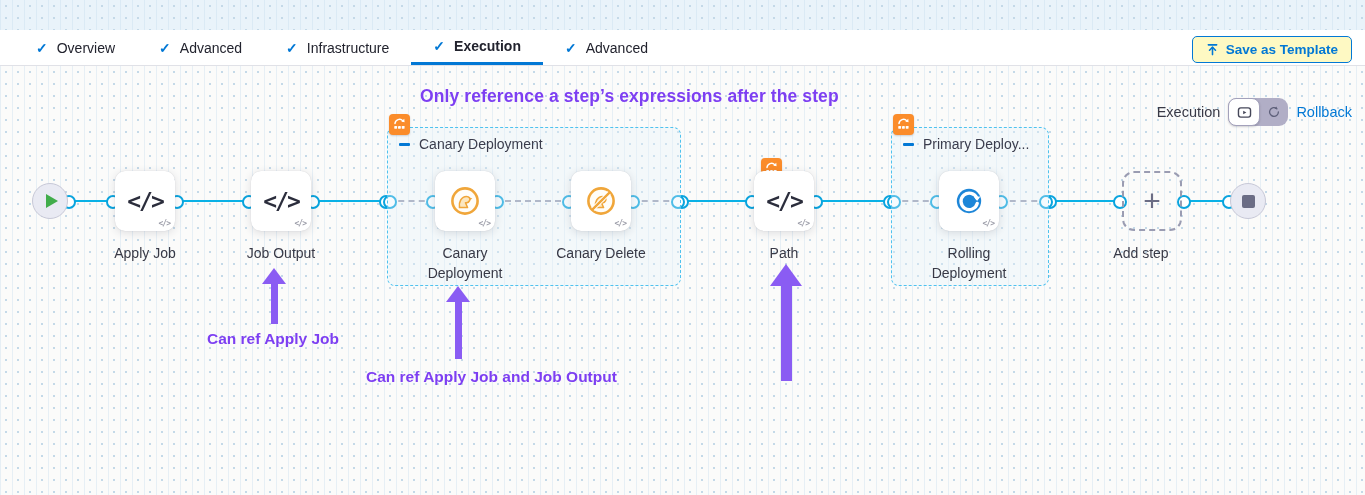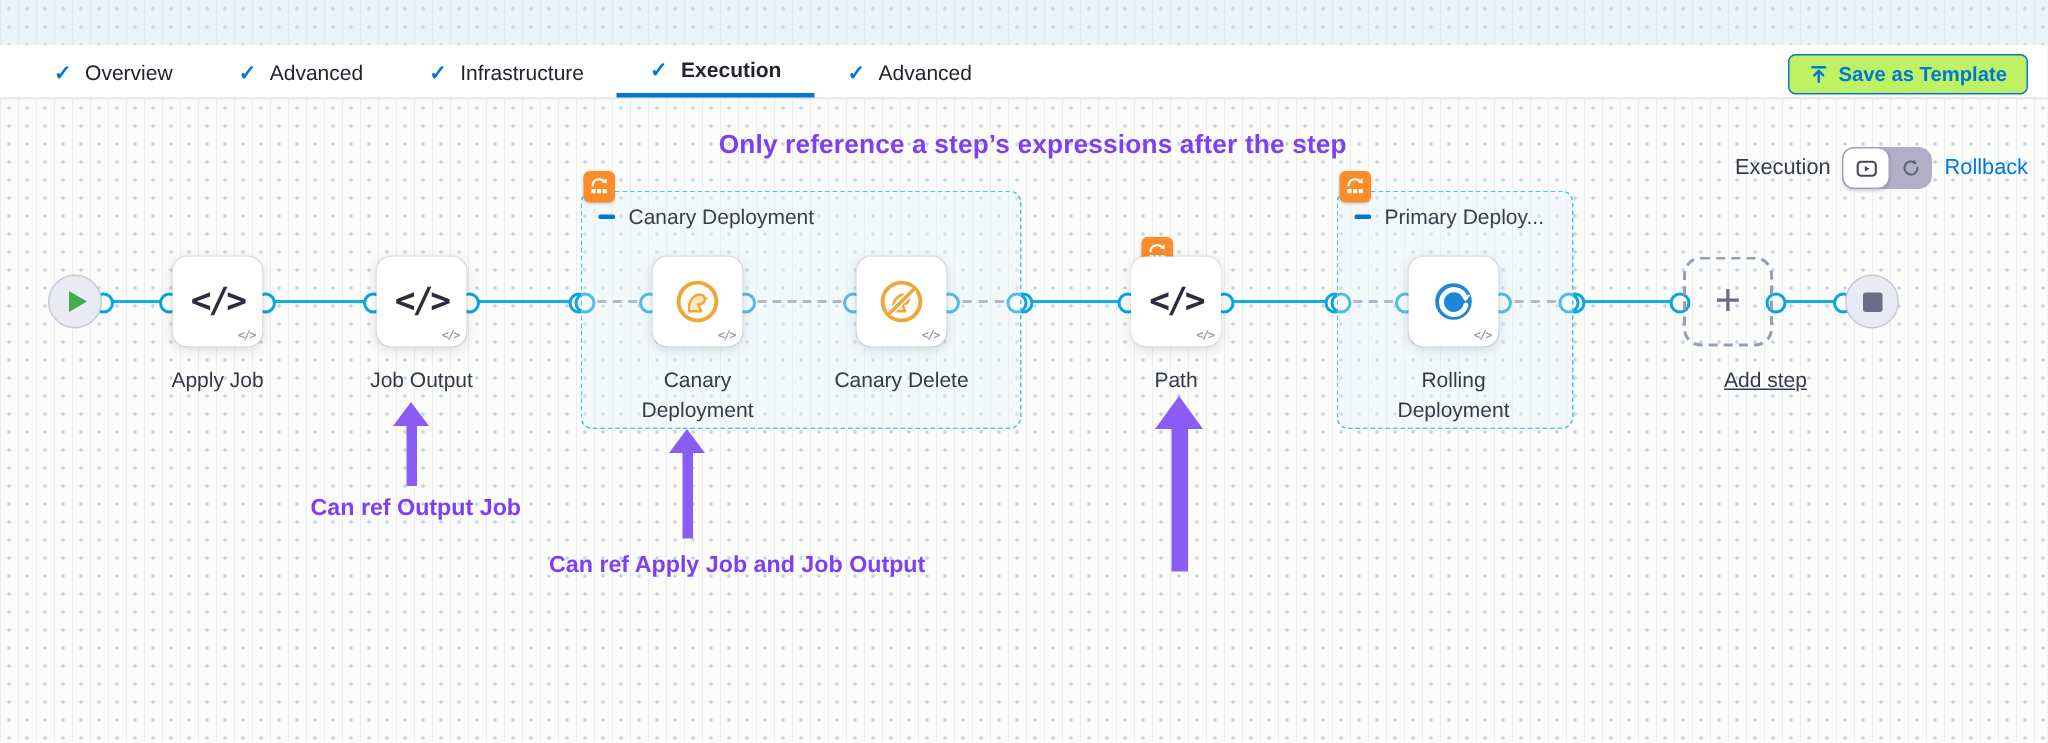--- a/index.html
+++ b/index.html
@@ -17,27 +17,27 @@
   .topstrip { position:absolute; left:0; top:0; width:100%; height:30px; background-color:#e9f3fa; }
 
   
   .tabbar { position:absolute; left:0; top:30px; width:100%; height:36px; background:#fff;
             border-bottom:1px solid #e0e1e7; display:flex; align-items:stretch; padding-left:14px; }
   .tab { display:flex; align-items:center; gap:9px; padding:0 22px; font-size:14px; color:#22232e;
          font-weight:500; cursor:pointer; }
   .tab .chk { color:#0278d5; font-size:14px; font-weight:700; }
   .tab.active { font-weight:700; border-bottom:3px solid #0278d5; }
   .save-btn { position:absolute; right:13px; top:6px; height:27px; display:flex; align-items:center; gap:7px;
-              border:1px solid #0278d5; border-radius:5px; background:#bef264; color:#0278d5;
+              border:1px solid #0278d5; border-radius:5px; background:#fef9c3; color:#0278d5;
               font-size:13.5px; font-weight:700; padding:0 13px; cursor:pointer; }
 
   
   .canvas { position:absolute; left:0; top:66px; width:100%; height:429px; background-color:#fbfbfa; }
 
-  .heading { position:absolute; left:431px; top:20px; width:515px; text-align:center;
+  .heading { position:absolute; left:420px; top:20px; width:515px; 
              font-size:17.5px; font-weight:700; color:#7d3ff2; letter-spacing:.1px; }
 
   
   .mode-row { position:absolute; right:13px; top:32px; display:flex; align-items:center; gap:8px; }
   .mode-label { font-size:14.5px; color:#383946; }
   .mode-toggle { display:flex; align-items:center; background:#b1aec6; border-radius:9px; height:28px; width:60px; }
   .seg { display:flex; align-items:center; justify-content:center; height:28px; cursor:pointer; }
   .seg.sel { width:32px; background:#fff; border:1px solid #a3a1bb; border-radius:8px;
              box-shadow:0 1px 2px rgba(40,41,61,.2); }
   .seg.unsel { width:28px; }
@@ -262,32 +262,32 @@
     <div class="node addstep" style="left:1122px;">
       <span class="plus-glyph">+</span>
     </div>
 
     <div class="step-label" style="left:90px;">Apply Job</div>
     <div class="step-label" style="left:226px;">Job Output</div>
     <div class="step-label" style="left:410px;">Canary Deployment</div>
     <div class="step-label" style="left:546px;">Canary Delete</div>
     <div class="step-label" style="left:729px;">Path</div>
     <div class="step-label" style="left:914px;">Rolling Deployment</div>
-    <div class="step-label" style="left:1122px;text-decoration:underline;">Add step</div>
+    <div class="step-label" style="left:1086px;">Add step</div>
 
     <div class="arrow" style="left:262px;top:202px;">
       <div class="head" style="border-left:12px solid transparent;border-right:12px solid transparent;border-bottom:16px solid #8a5cf3;"></div>
       <div class="shaft" style="width:7px;height:40px;"></div>
     </div>
     <div class="arrow" style="left:446px;top:220px;">
       <div class="head" style="border-left:12px solid transparent;border-right:12px solid transparent;border-bottom:16px solid #8a5cf3;"></div>
       <div class="shaft" style="width:7px;height:57px;"></div>
     </div>
     <div class="arrow" style="left:770px;top:198px;">
       <div class="head" style="border-left:16px solid transparent;border-right:16px solid transparent;border-bottom:22px solid #8a5cf3;"></div>
       <div class="shaft" style="width:11px;height:95px;"></div>
     </div>
 
-    <div class="note" style="left:207px;top:264px;">Can ref Output Job</div>
+    <div class="note" style="left:207px;top:264px;">Can ref Apply Job</div>
     <div class="note" style="left:366px;top:302px;text-align:center;">Can ref Apply Job and Job Output</div>
 
   </div>
 </div>
 
 </body></html>

